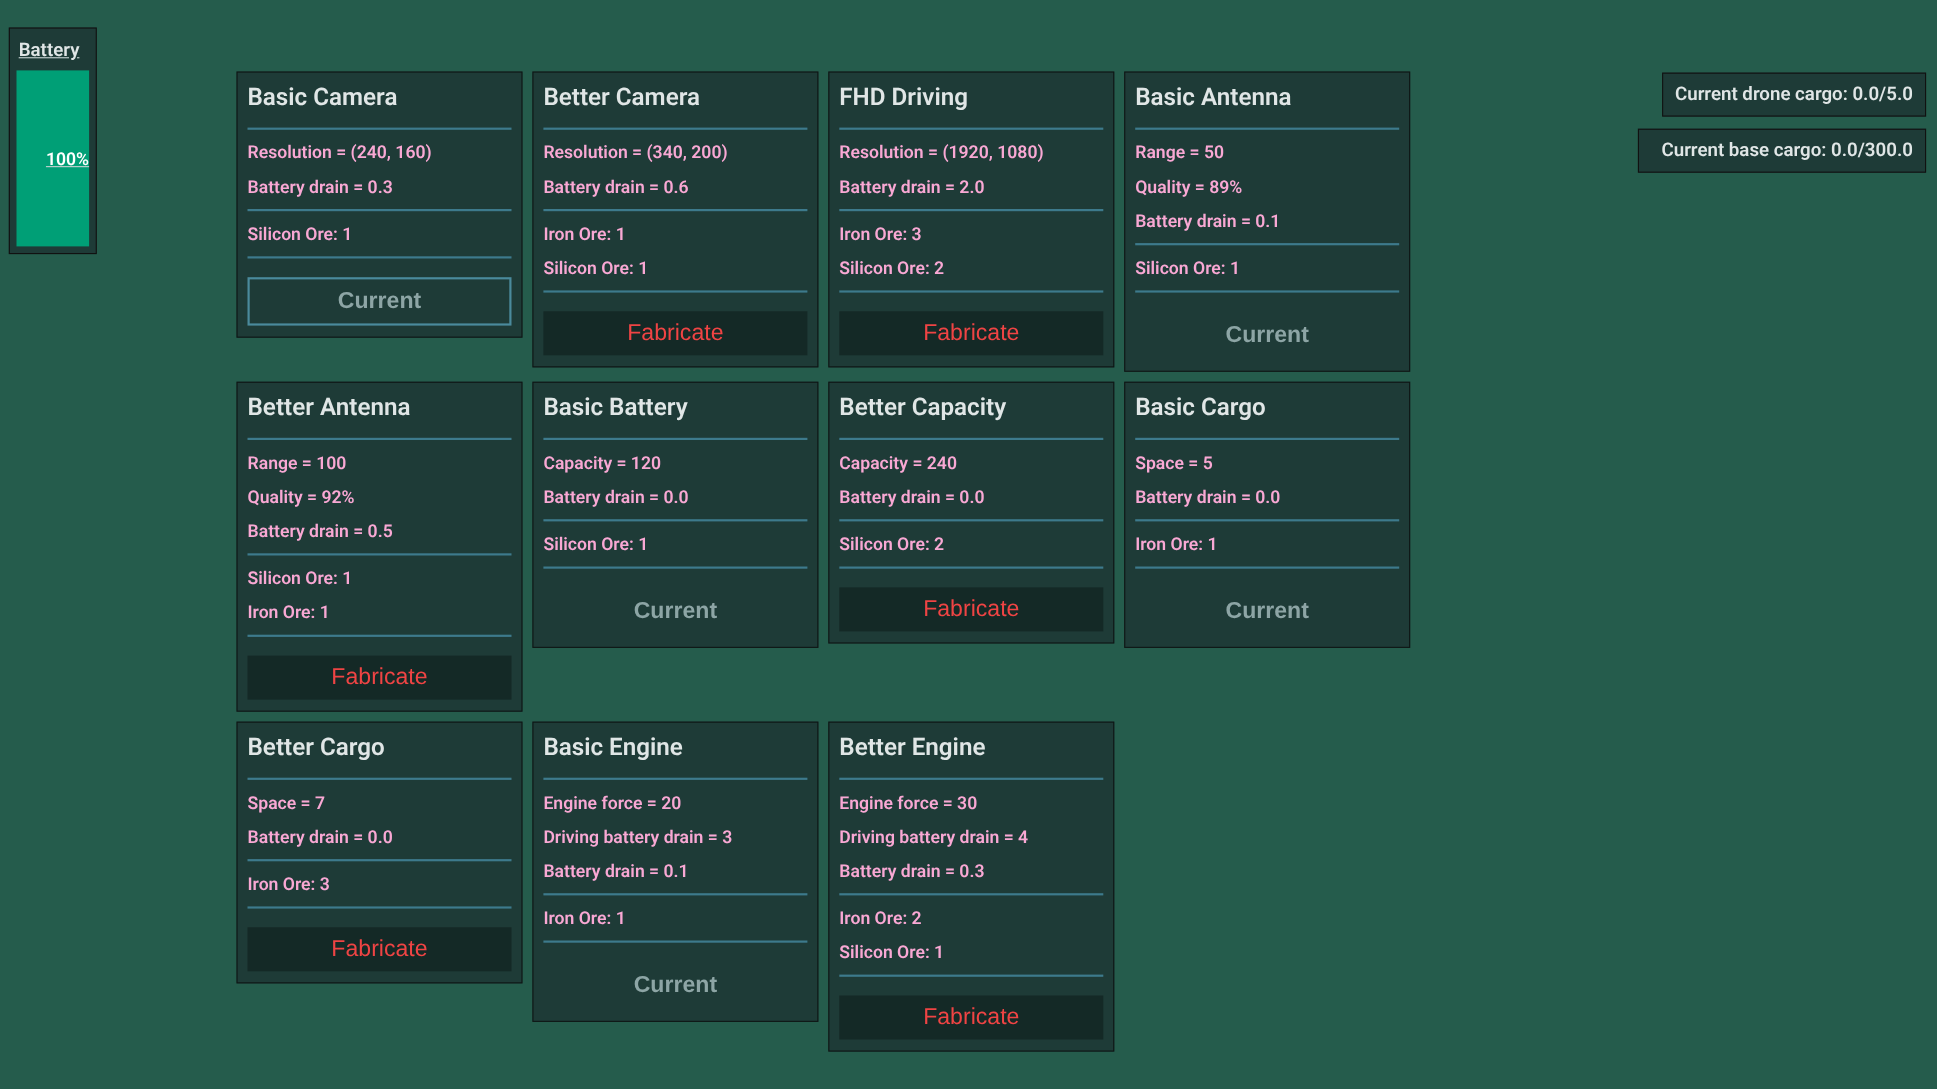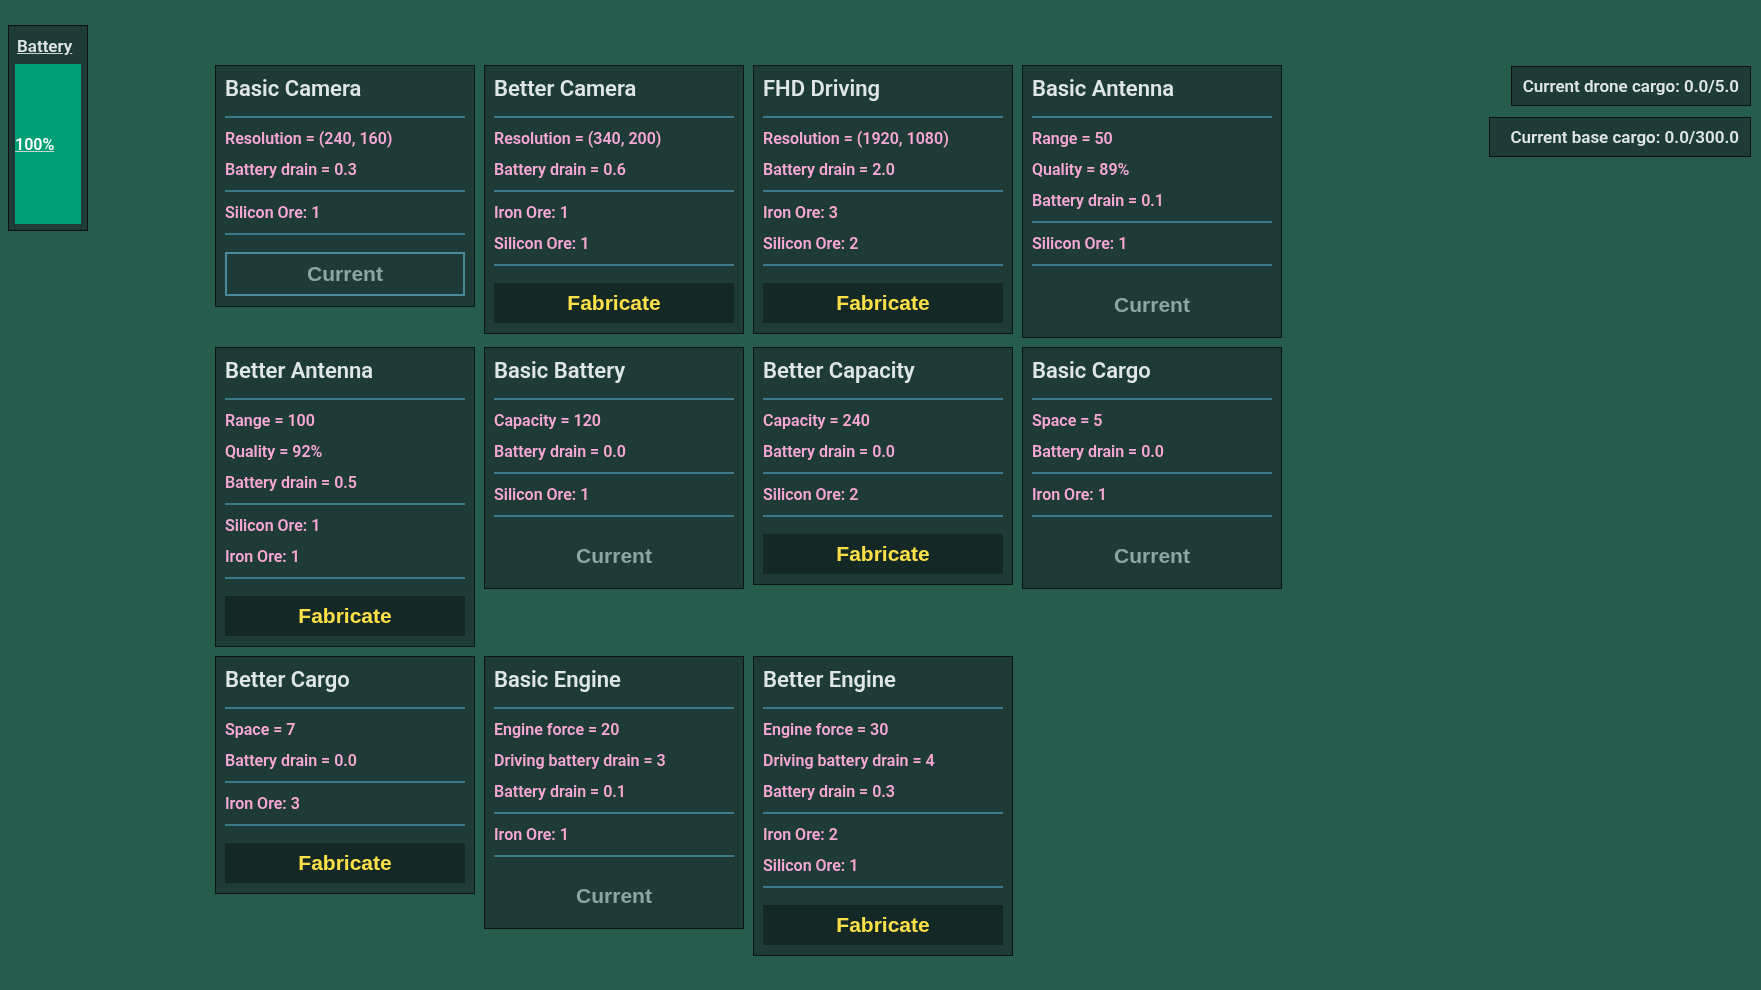--- a/index.html
+++ b/index.html
@@ -28,21 +28,21 @@
     font-size: 17px;
     font-weight: 600;
     padding: 6px 4px 8px 4px;
   }
   .battery-bar {
     background: #009f76;
     height: 160px;
     margin: 0 2px;
     display: flex;
     align-items: center;
-    justify-content: flex-start;
+    justify-content: flex-end;
     color: #fff;
     font-size: 16px;
     font-weight: 600;
   }
 
   
   .status-box {
     position: absolute;
     right: 10px;
     background: #1e3b37;
@@ -89,23 +89,23 @@
   }
   .stat-line, .cost-line {
     color: #f9a8d4;
     font-size: 16px;
     font-weight: 600;
     padding: 2px 0;
   }
   .btn {
     margin-top: 8px;
     background: #142926;
-    color: #fde047;
+    color: #ef4444;
     font-size: 21px;
-    font-weight: 700;
+    font-weight: 400;
     text-align: center;
     padding: 8px 0;
     cursor: pointer;
     border: none;
     width: 100%;
   }
   .btn.current {
     background: transparent;
     border: 2px solid #4a8a9c;
     color: #8da5a5;

